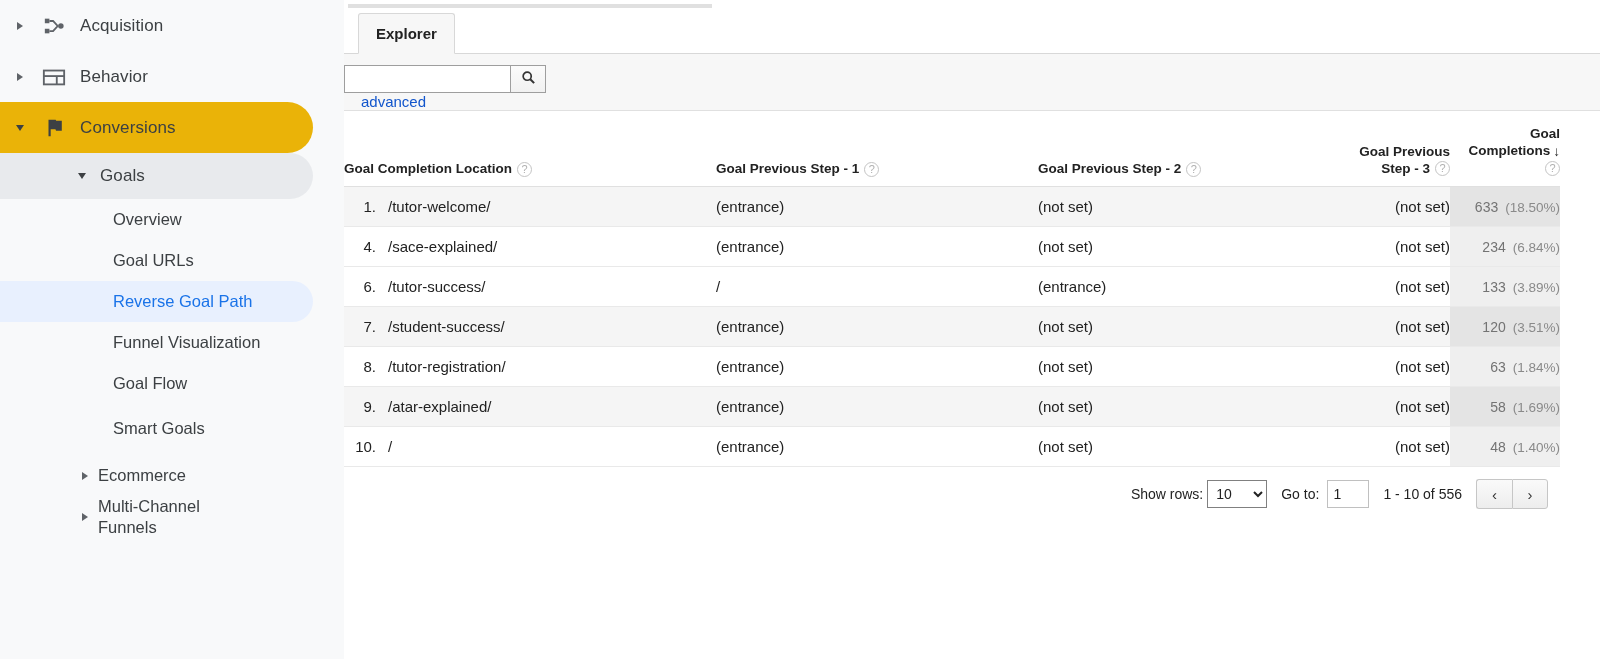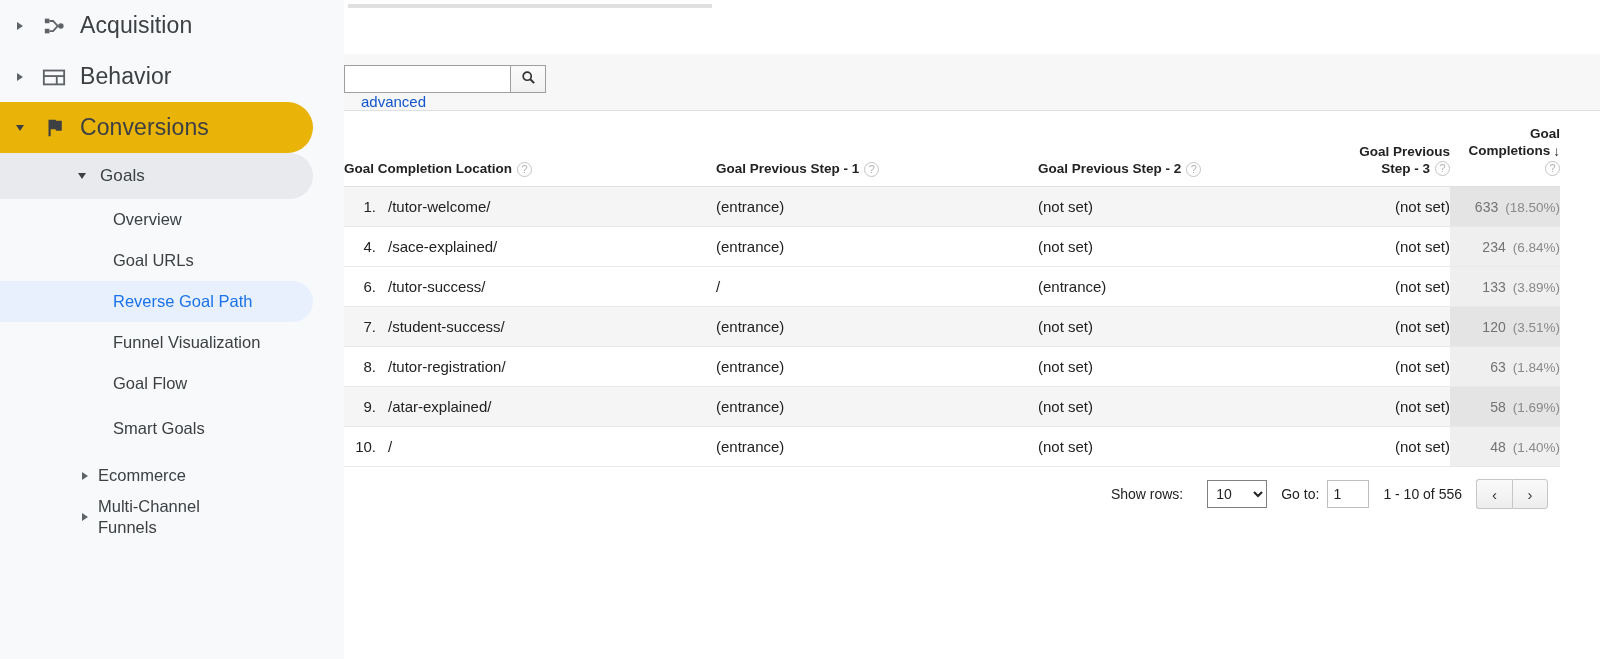--- a/index.html
+++ b/index.html
@@ -45,21 +45,21 @@
     border-top: 6px solid #3c4043;
     border-left: 4.5px solid transparent;
     border-right: 4.5px solid transparent;
   }
   .navicon {
     width: 40px; flex: 0 0 40px;
     display: flex; align-items: center; justify-content: center;
     color: #5f6368;
   }
   .nav-label {
-    font-size: 23px;
+    font-size: 17px;
     color: #3c4043;
     letter-spacing: .1px;
     padding-left: 6px;
   }
 
   .nav-sub {
     position: relative;
     height: 46px;
     display: flex;
     align-items: center;
@@ -256,21 +256,21 @@
     width: 1216px;
     height: 55px;
     display: flex;
     align-items: center;
     justify-content: flex-end;
     padding-right: 12px;
     background: #fff;
     font-size: 14px;
     color: #222;
   }
-  .footer-label { margin-right: 24px; }
+  .footer-label { margin-right: 4px; }
   select.rows-select {
     height: 28px;
     font-size: 14px;
     border: 1px solid #808080;
     background: #fff;
     padding: 0 2px 0 4px;
     font-family: "Liberation Sans", sans-serif;
     color: #222;
   }
   .goto-label { margin-left: 14px; margin-right: 8px; }
@@ -384,20 +384,25 @@
         </div>
       <span style="max-width:150px">Multi-Channel Funnels</span>
     </div>
 
   </div>
 
   <div id="main">
 
     <div class="topbar-stub"></div>
 
+    <div class="tabs-strip">
+      <div class="tab">
+        <span>Explorer</span>
+      </div>
+    </div>
 
     <div class="panel">
 
       <div class="searchbar">
         <div class="search-group">
           <input class="search-input" type="text" placeholder="" style="">
           <button class="search-btn">
             <span>
               <svg width="15" height="15" viewBox="0 0 16 16" fill="none" stroke="#333" stroke-width="1.8">
                 <circle cx="6.6" cy="6.6" r="4.3"></circle>

